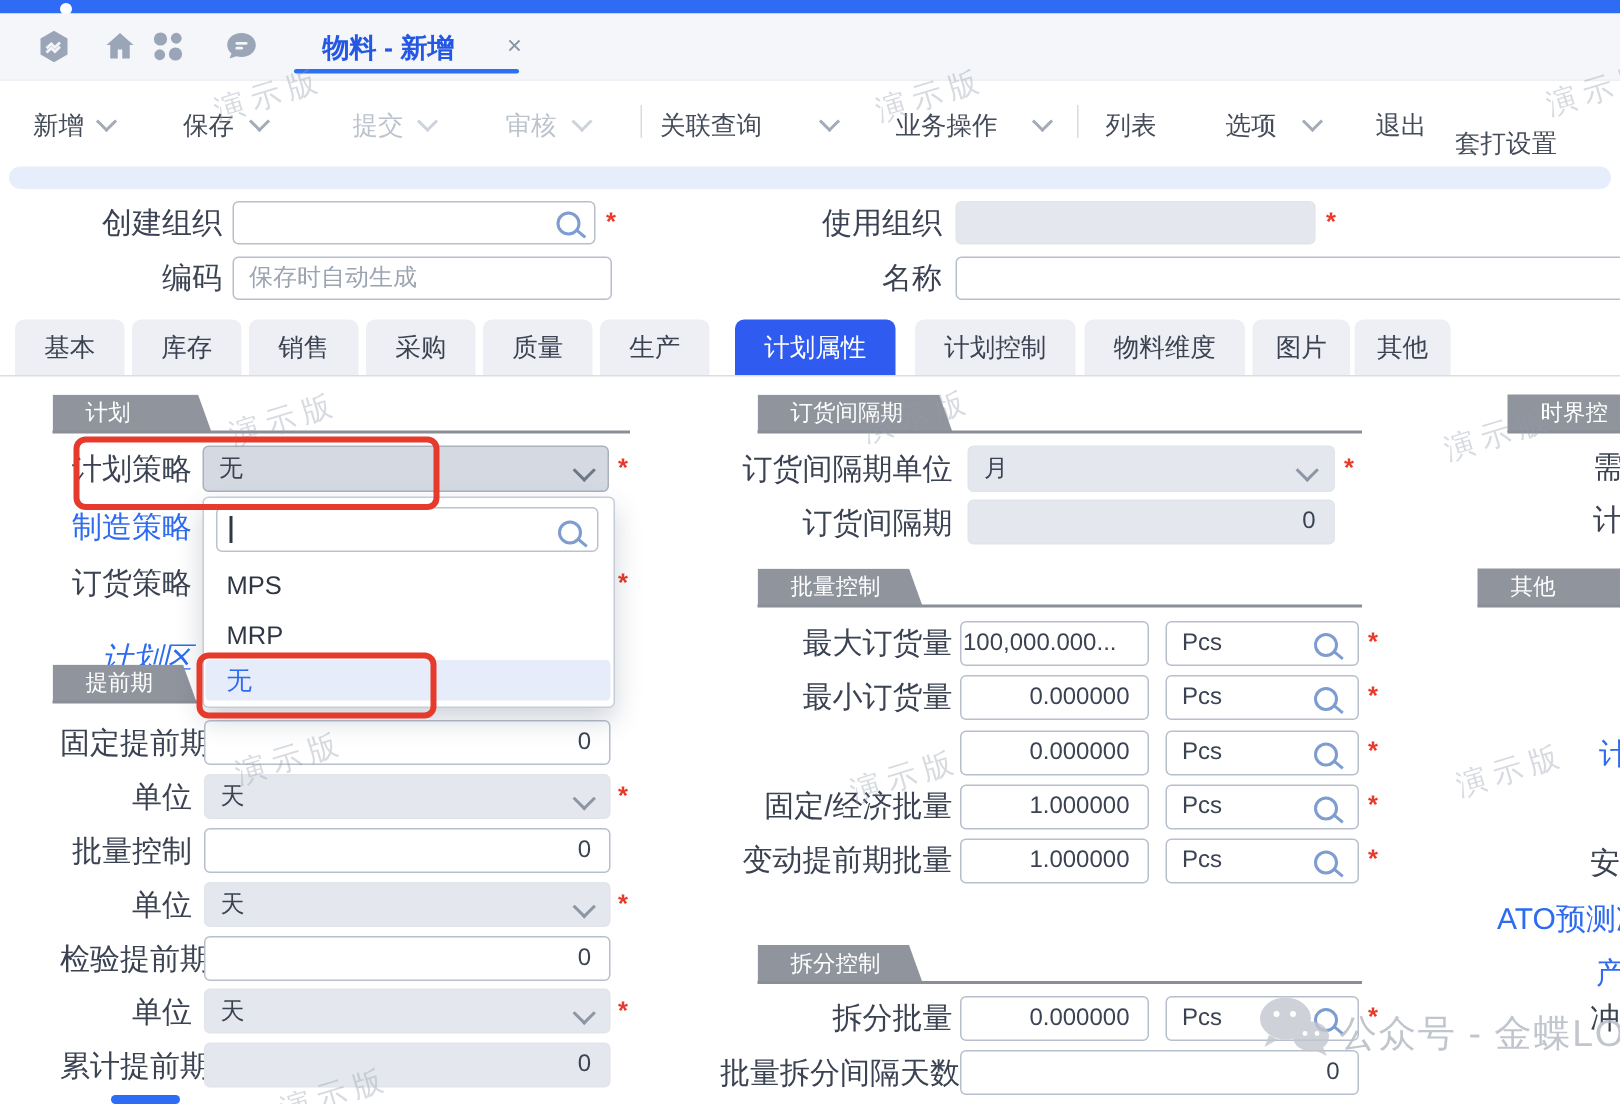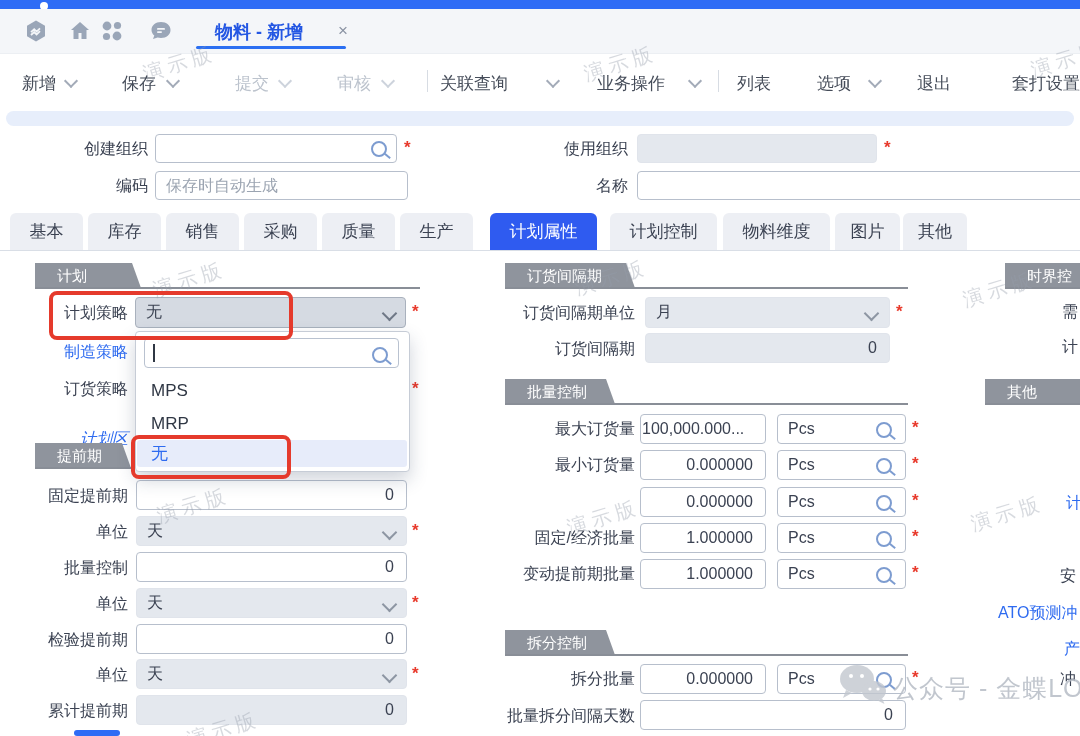--- a/index.html
+++ b/index.html
@@ -16,21 +16,21 @@
   
   .menu-item{position:absolute;font-size:17px;color:#454c59;white-space:nowrap;}
   .menu-item.disabled{color:#bcc3cd;}
   .mdiv{position:absolute;width:1px;height:22px;background:#d7dce3;}
   .chev{position:absolute;width:8px;height:8px;border-right:2px solid #a3abb8;border-bottom:2px solid #a3abb8;transform:rotate(45deg);}
   .chev.dim{border-color:#cdd3dc;}
   .chev.dk{border-color:#6f7886;width:9px;height:9px;}
   .chev.md{border-color:#8d96a3;width:9px;height:9px;}
   
   .blueband{position:absolute;left:6px;top:111px;width:1068px;height:15px;border-radius:8px;background:#e7eefb;}
-  .lbl{position:absolute;font-size:16px;color:#3b4252;text-align:right;line-height:22px;white-space:nowrap;}
+  .lbl{position:absolute;font-size:20px;color:#3b4252;text-align:right;line-height:22px;white-space:nowrap;}
   .lbl.link{color:#2e6bf0;}
   .inp{position:absolute;background:#fff;border:1px solid #b7bfcc;border-radius:4px;box-sizing:border-box;
        font-size:16px;color:#3b4252;display:flex;align-items:center;overflow:hidden;}
   .inp input{border:none;outline:none;background:transparent;width:100%;font-size:16px;color:#3b4252;
        font-family:"Liberation Sans","DejaVu Sans",sans-serif;padding:0 10px;}
   .inp input::placeholder{color:#9ba4b1;}
   .dis{background:#e4e8ee;border:1px solid #e0e4eb;}
   .num{justify-content:flex-end;padding-right:12px;}
   .txtpad{padding-left:10px;}
   .combo{background:linear-gradient(#dade e2,#d2d7e0);background:#d5dae2;border:1px solid #a9b1bd;}
@@ -107,21 +107,21 @@
   <div class="mdiv" style="left:427px;top:70px;"></div>
   <div class="menu-item" style="left:440px;top:72px;">关联查询</div>
   <div class="chev" style="left:548px;top:76px;"></div>
   <div class="menu-item" style="left:597px;top:72px;">业务操作</div>
   <div class="chev" style="left:690px;top:76px;"></div>
   <div class="mdiv" style="left:718px;top:70px;"></div>
   <div class="menu-item" style="left:737px;top:72px;">列表</div>
   <div class="menu-item" style="left:817px;top:72px;">选项</div>
   <div class="chev" style="left:870px;top:76px;"></div>
   <div class="menu-item" style="left:917px;top:72px;">退出</div>
-  <div class="menu-item" style="left:970px;top:72px;margin-left:42px;">套打设置</div>
+  <div class="menu-item" style="left:970px;top:84px;">套打设置</div>
 
   <div class="blueband"></div>
 
   <div class="lbl" style="left:60px;top:138px;width:88px;">创建组织</div>
   <div class="inp" style="left:155px;top:134px;width:242px;height:29px;">
     <input style="">
   </div>
   <div class="mag" style="left:371px;top:141px;"></div>
   <div class="star" style="left:404px;top:139px;">*</div>
 

